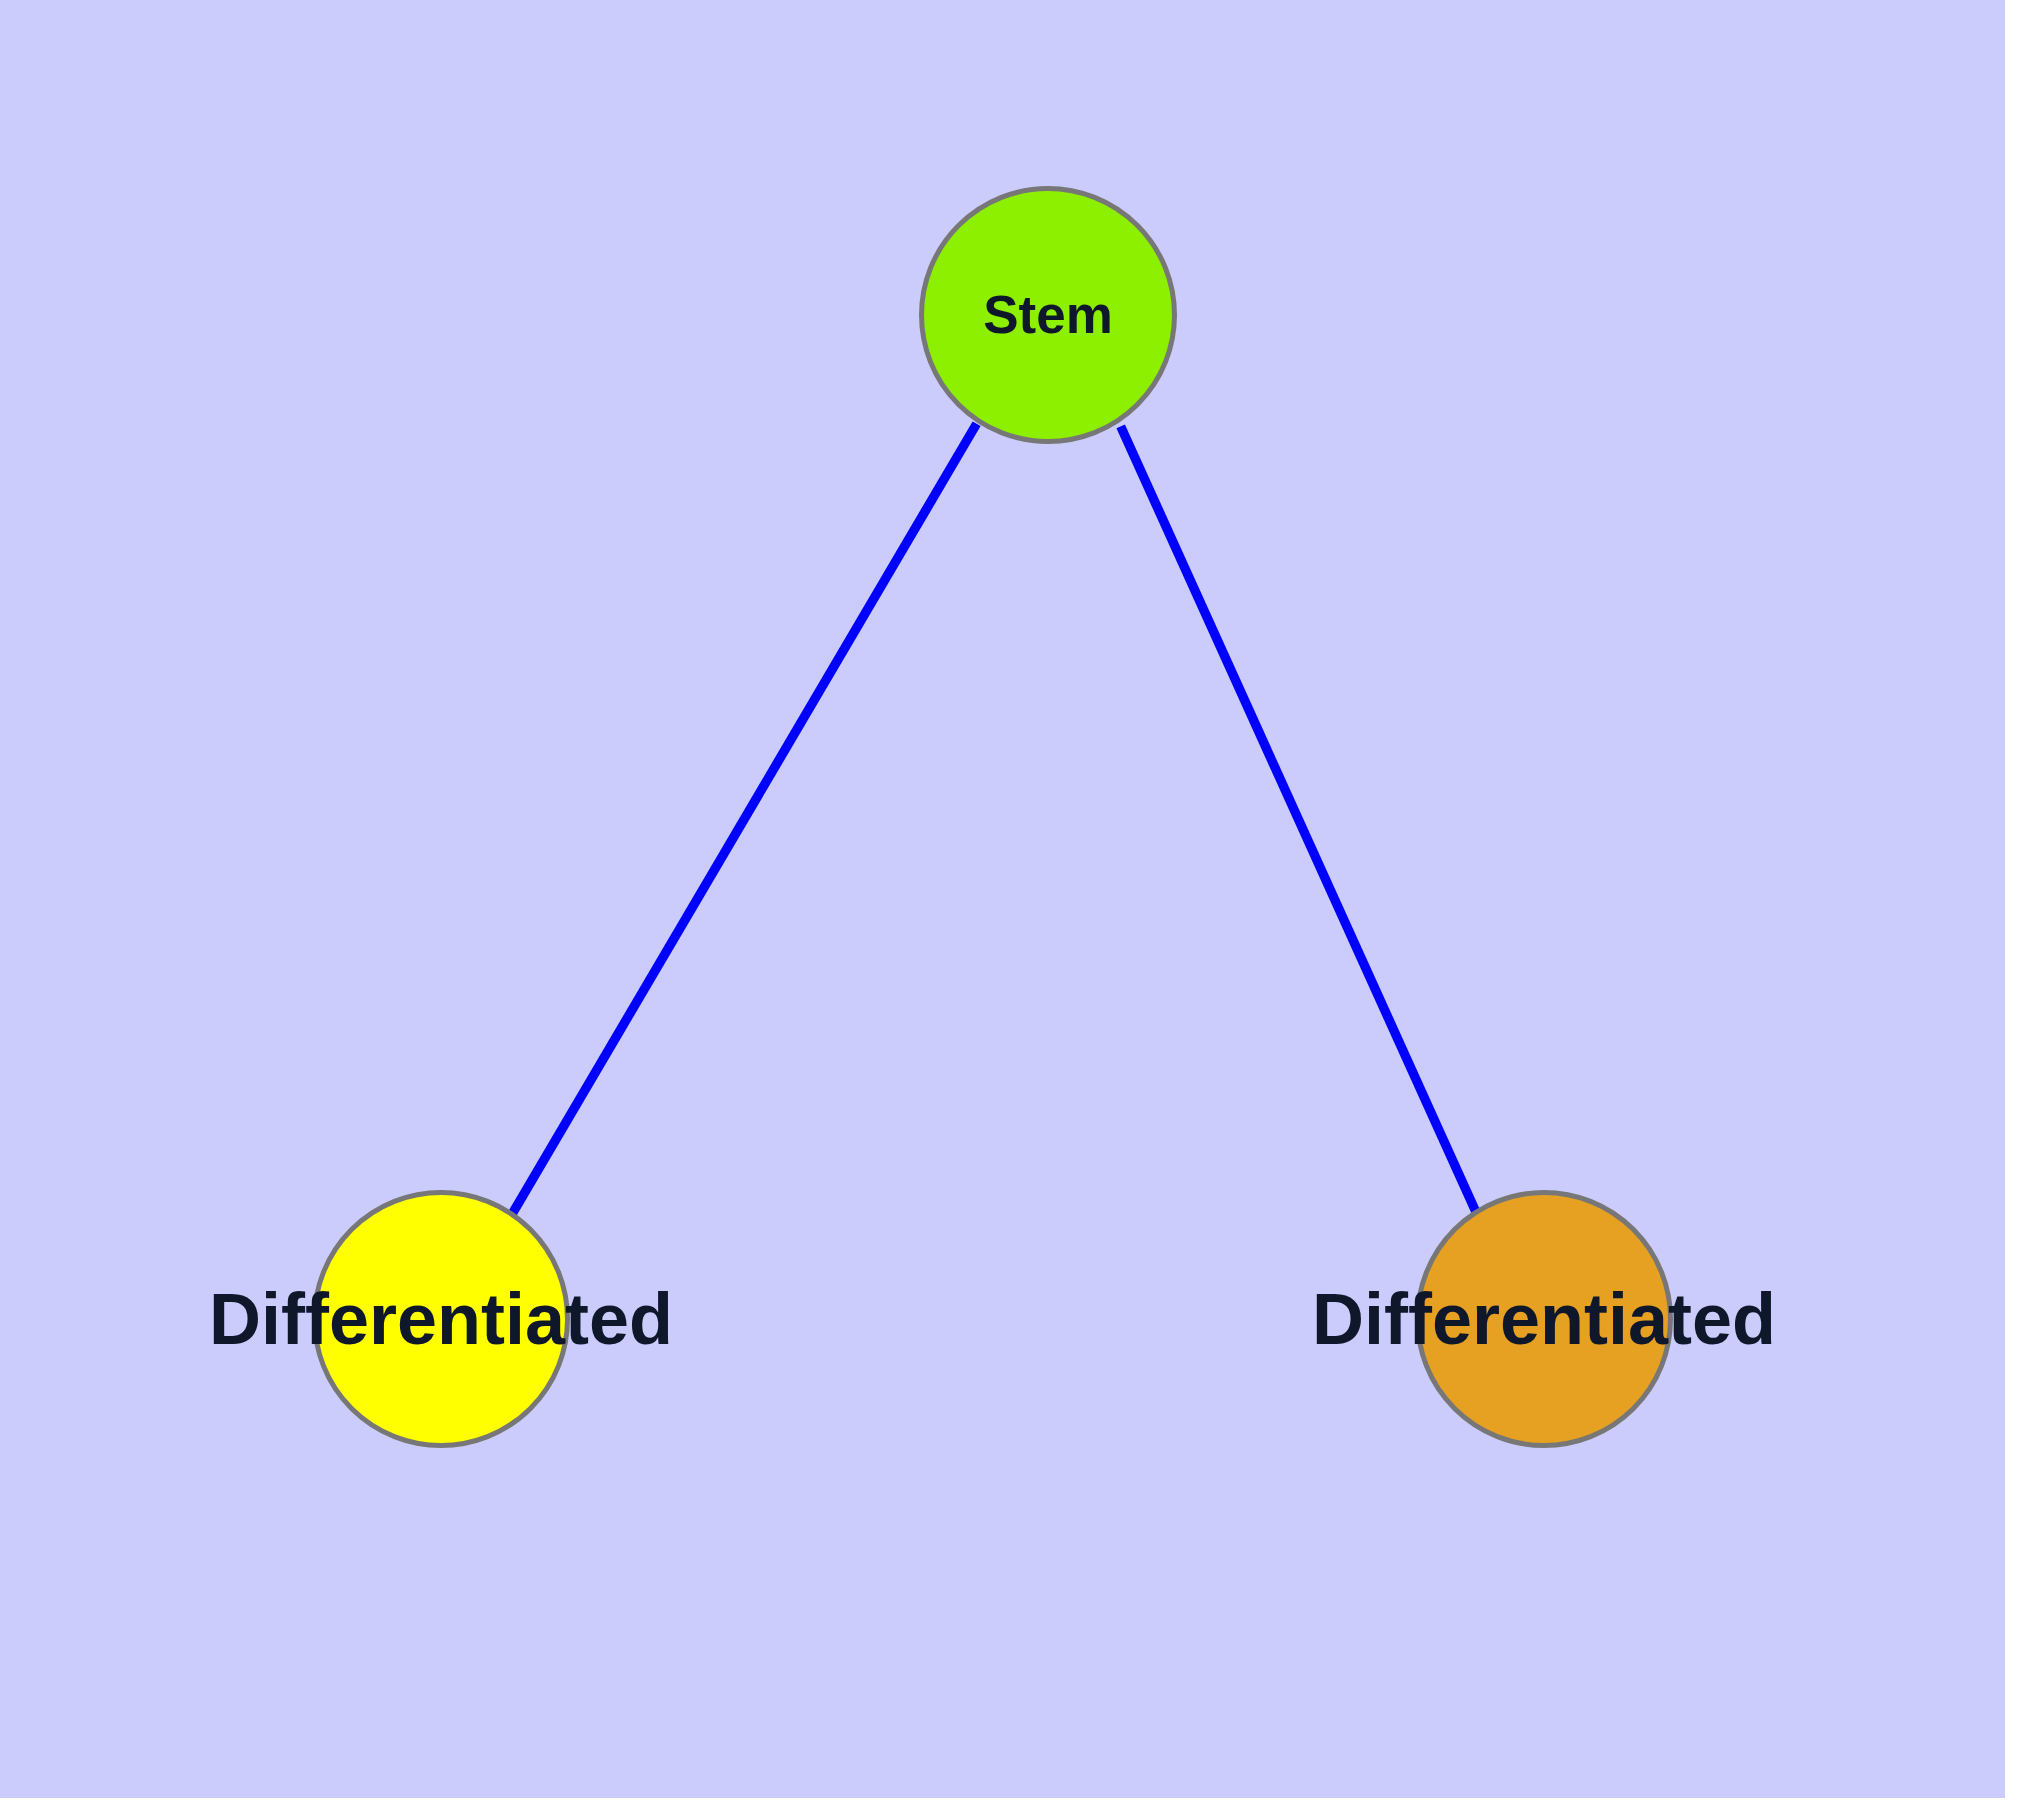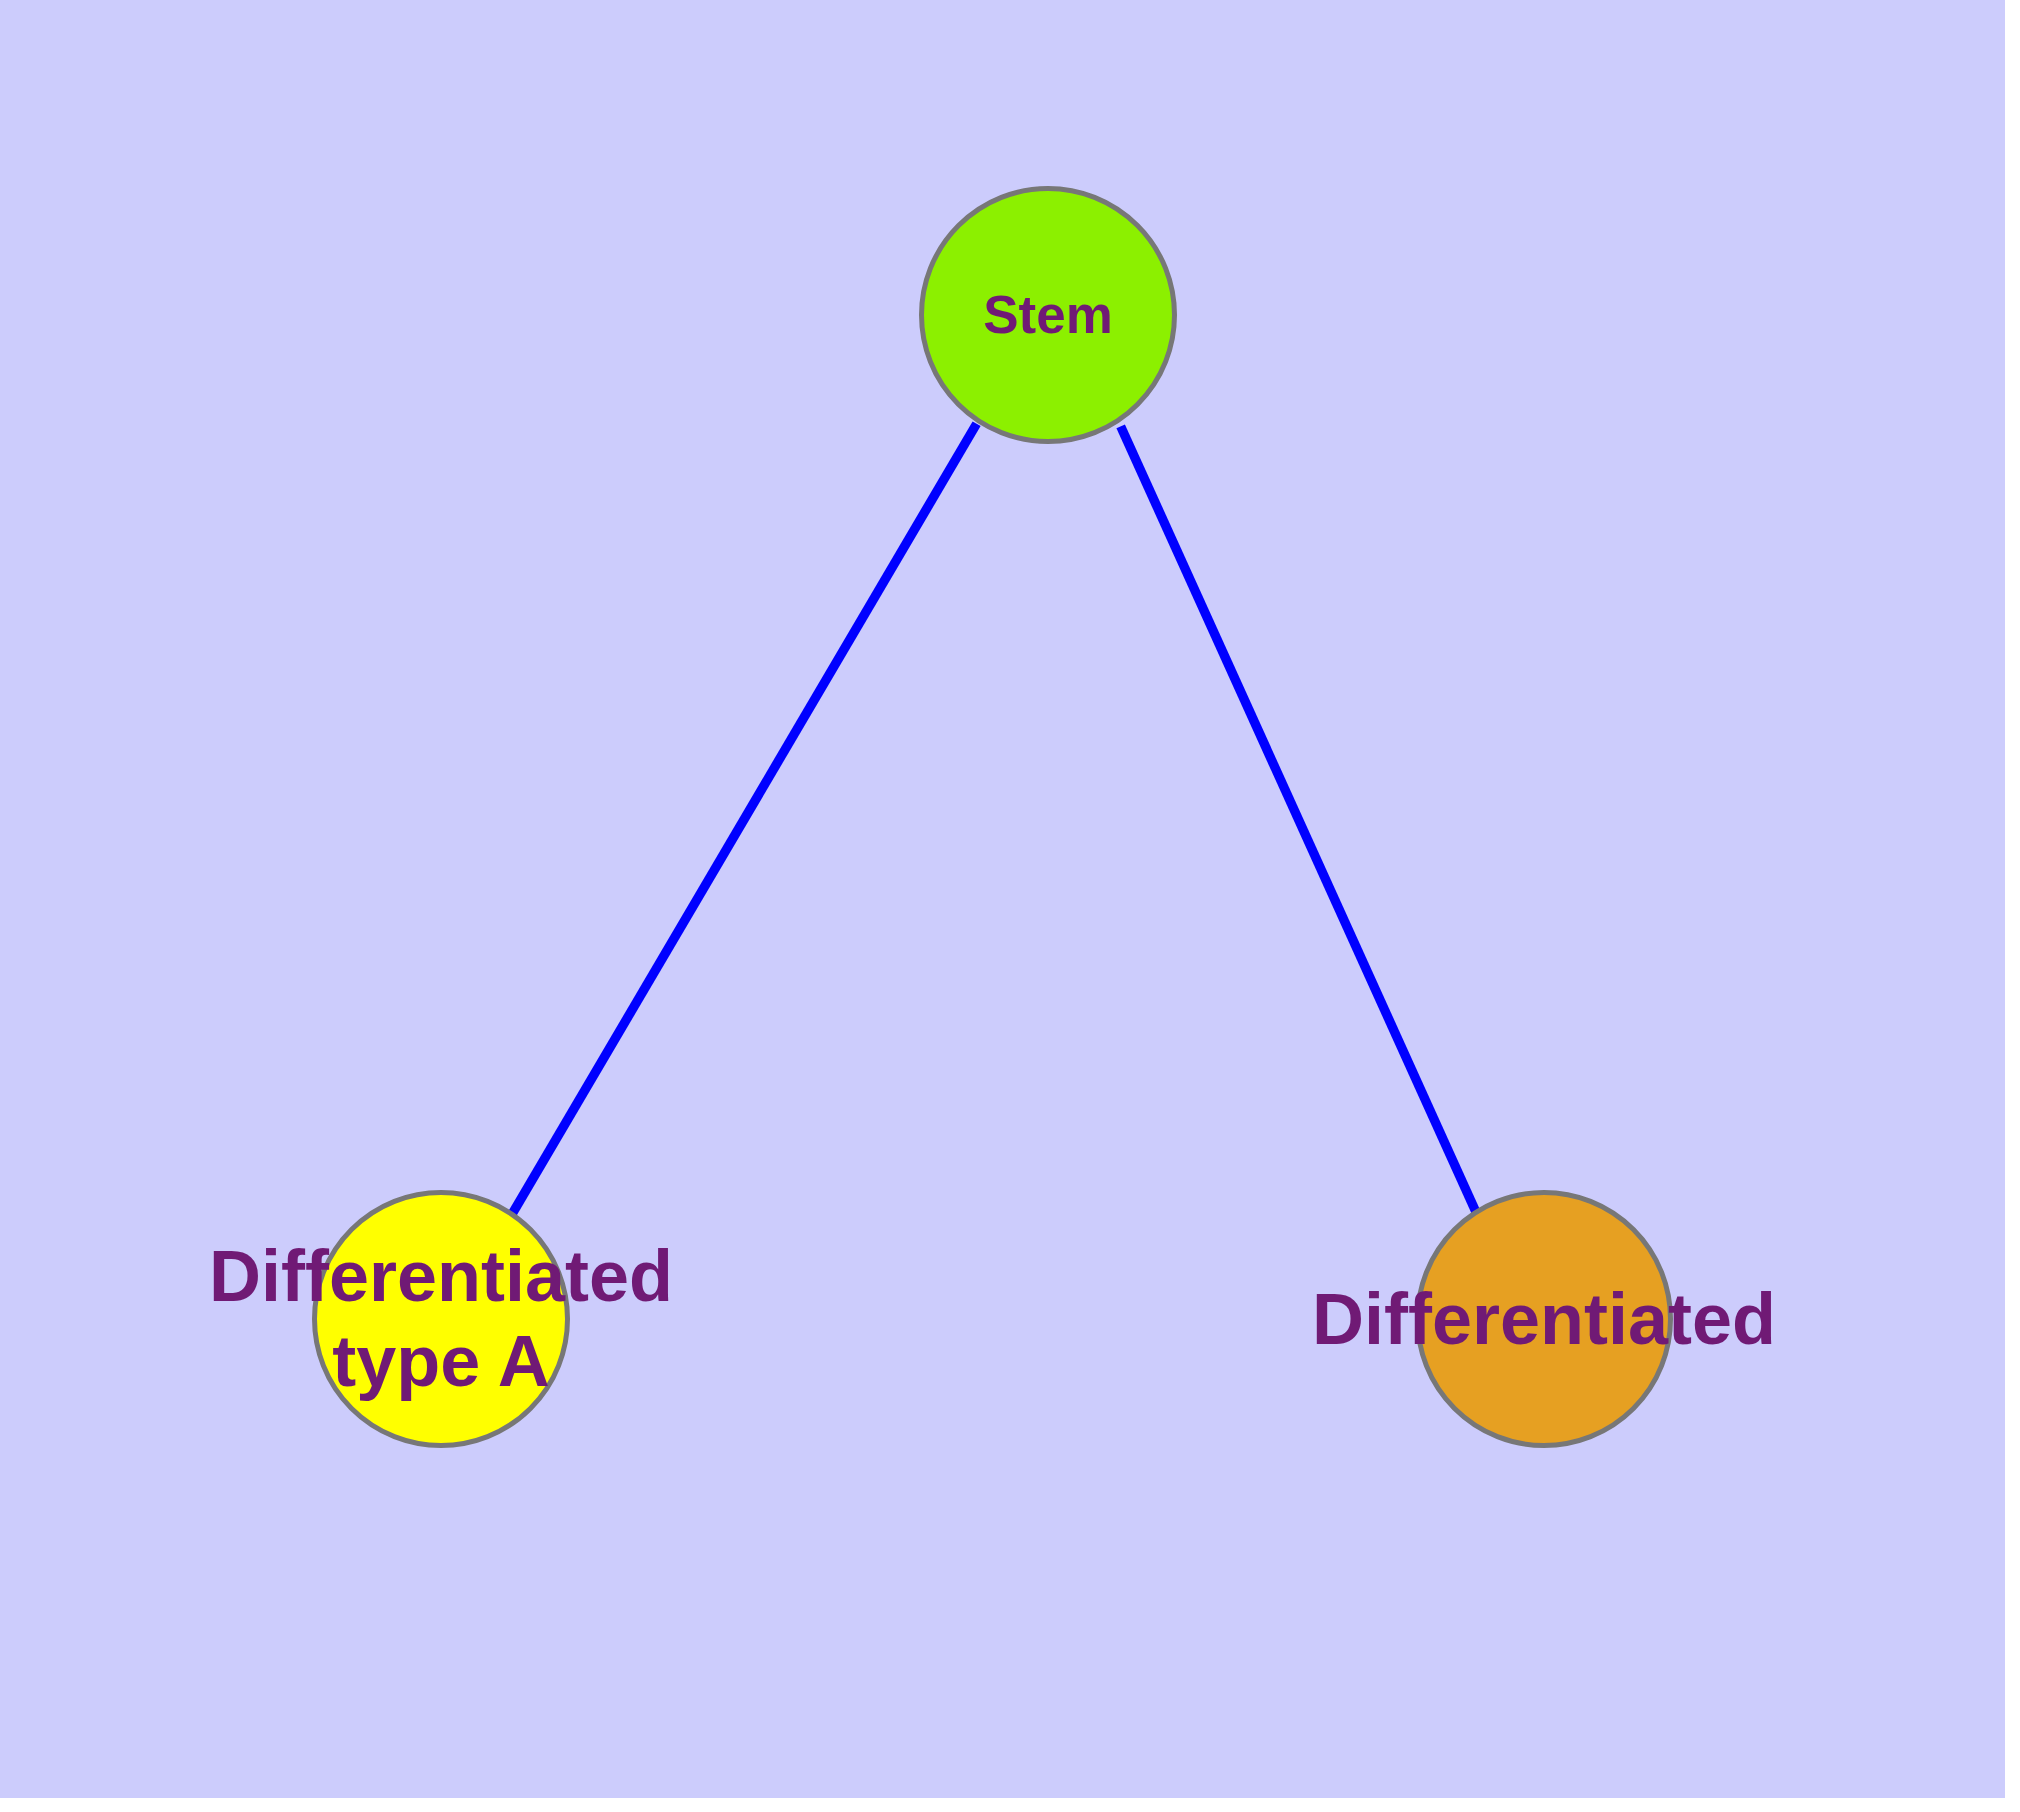--- a/index.html
+++ b/index.html
@@ -39,21 +39,21 @@
     position: absolute;
     border-radius: 50%;
     box-sizing: border-box;
     border: 5.1px solid #777777;
   }
   .node-label {
     position: absolute;
     left: 50%;
     top: 50%;
     transform: translate(-50%, -50%);
-    color: #701a75;
+    color: #0f172a;
     font-weight: bold;
     text-align: center;
     white-space: nowrap;
     line-height: 1.18;
     pointer-events: none;
   }
   #node-stem {
     left: 919px;
     top: 186px;
     width: 259px;
@@ -99,21 +99,20 @@
 
   <div class="node" id="node-stem" style="left: 919px; top: 186px; width: 258px; height: 258px; background: rgb(140, 240, 0); border-color: rgb(119, 119, 119);">
     <div class="node-label">
       <span class="label-line">Stem</span>
     </div>
   </div>
 
   <div class="node" id="node-diff-a" style="left: 312px; top: 1190px; width: 258px; height: 258px; background: rgb(255, 255, 0); border-color: rgb(119, 119, 119);">
     <div class="node-label">
       <span class="label-line">Differentiated</span>
-      <span class="label-line">type A</span>
     </div>
   </div>
 
   <div class="node" id="node-diff-b" style="left: 1415px; top: 1190px; width: 258px; height: 258px; background: rgb(230, 160, 34); border-color: rgb(119, 119, 119);">
     <div class="node-label">
       <span class="label-line">Differentiated</span>
     </div>
   </div>
 
 </div>

